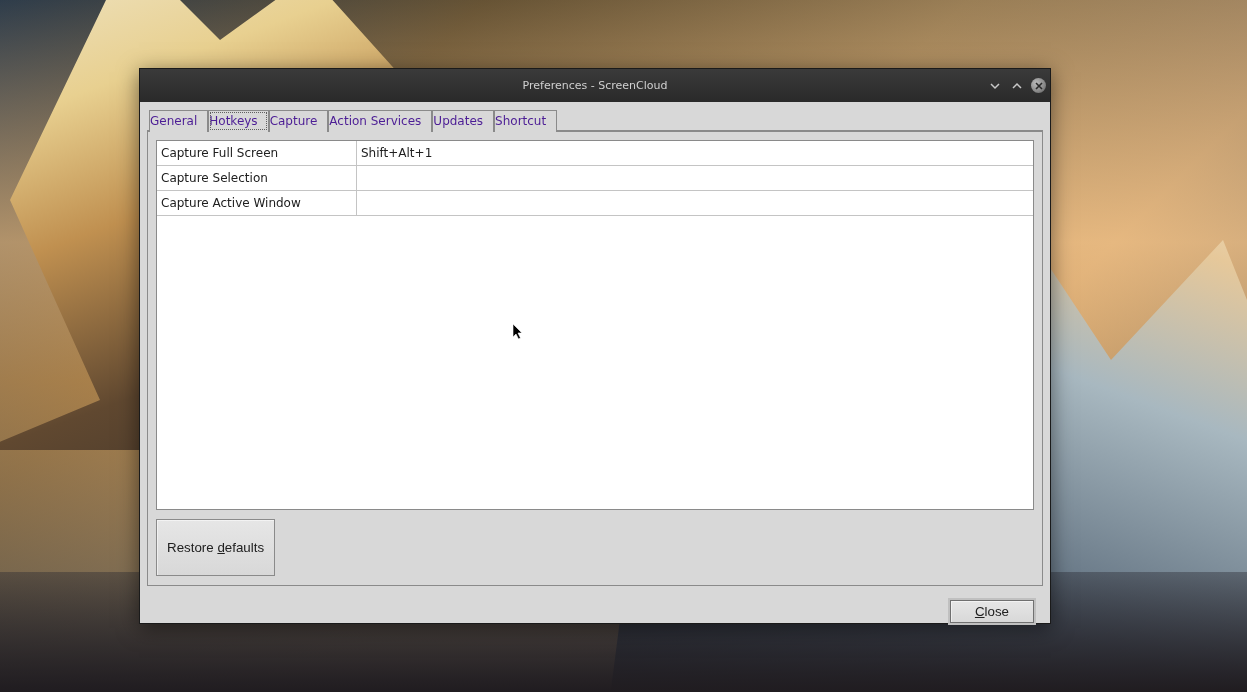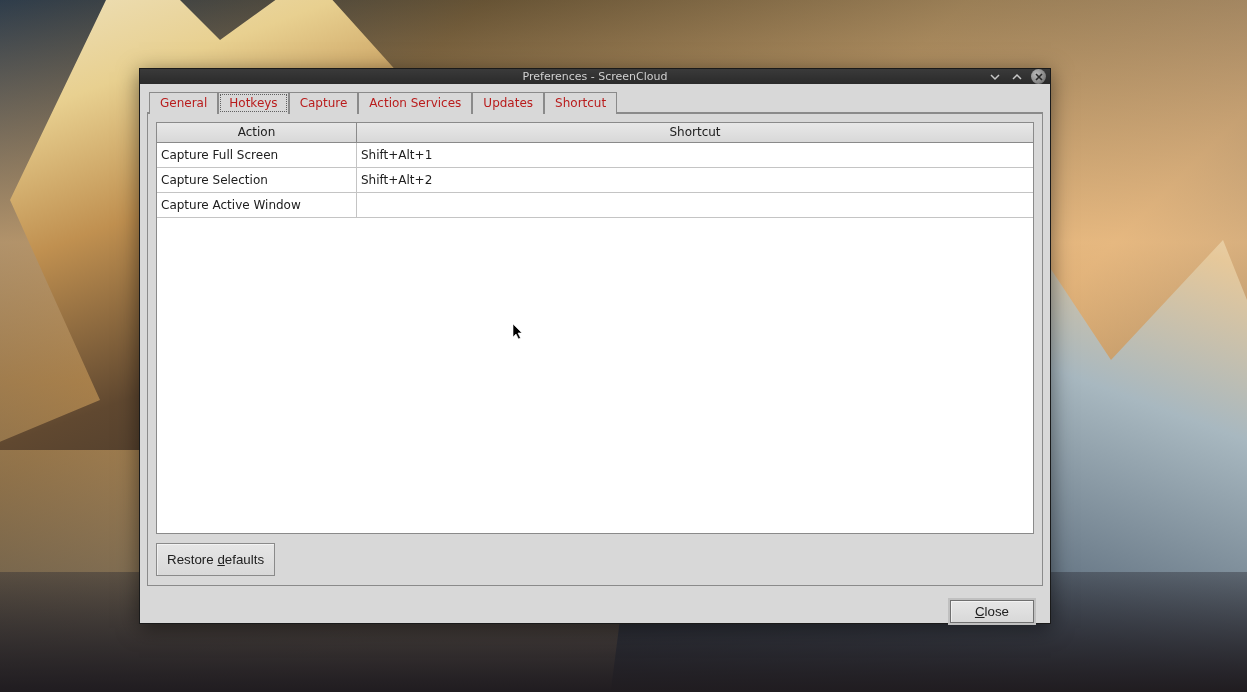--- a/index.html
+++ b/index.html
@@ -39,21 +39,21 @@
       top: 68px;
       width: 912px;
       height: 556px;
       background: #d8d8d8;
       border: 1px solid #1a1a1a;
       display: flex;
       flex-direction: column;
       box-shadow: 0 4px 20px rgba(0,0,0,0.5);
     }
     .titlebar {
-      height: 15px;
+      height: 33px;
       background: linear-gradient(180deg, #3a3a3a 0%, #2a2a2a 100%);
       color: #d0d0d0;
       display: flex;
       align-items: center;
       position: relative;
       font-size: 11px;
     }
     .titlebar-title {
       position: absolute; left: 0; right: 0; text-align: center;
       white-space: nowrap;
@@ -87,26 +87,26 @@
     }
 
     .tabbar {
       display: flex;
       align-items: flex-end;
       height: 22px;
       padding-left: 2px;
       position: relative;
     }
     .tab {
-      padding: 3px 10px 4px 10px;
+      padding: 3px 10px 4px 0;
       background: #d8d8d8;
       border: 1px solid #8a8a8a;
       border-bottom: none;
       margin-right: 0px;
-      color: #b91c1c;
+      color: #4c1d95;
       cursor: default;
       position: relative;
       top: 1px;
       margin-top: 24px;
     }
     .tab.active {
       outline: 1px dotted #606060;
       outline-offset: -3px;
       background: #d8d8d8;
       z-index: 2;
@@ -157,21 +157,21 @@
     }
     .td.col-action { border-right: 1px solid #c4c4c4; height: 100%; display:flex; align-items:center; }
     .td.col-shortcut { height: 100%; display:flex; align-items:center; }
 
     .panel-footer {
       padding-top: 9px;
     }
     .btn {
       background: linear-gradient(180deg, #e6e6e6 0%, #d8d8d8 100%);
       border: 1px solid #8a8a8a;
-      padding: 8px 10px;
+      padding: 20px 10px;
       color: #202020;
       cursor: default;
       box-shadow: inset 1px 1px 0 rgba(255,255,255,0.5);
     }
 
     .dialog-footer {
       height: 37px;
       display: flex;
       align-items: flex-end;
       justify-content: flex-end;
@@ -230,32 +230,27 @@
       <div class="tab"><span>General</span></div>
       <div class="tab active"><span>Hotkeys</span></div>
       <div class="tab"><span>Capture</span></div>
       <div class="tab"><span>Action Services</span></div>
       <div class="tab"><span>Updates</span></div>
       <div class="tab"><span>Shortcut</span></div>
     </div>
 
     <div class="tab-panel-border">
       <div class="table-wrap">
-        <div class="thead">
-          <div class="th col-action">Action</div>
-          <div class="th col-shortcut">Shortcut</div>
-        </div>
         <div class="tbody">
           <div class="trow">
             <div class="td col-action">Capture Full Screen</div>
             <div class="td col-shortcut">Shift+Alt+1</div>
           </div>
           <div class="trow">
             <div class="td col-action">Capture Selection</div>
-            <div class="td col-shortcut">Shift+Alt+2</div>
           </div>
           <div class="trow">
             <div class="td col-action">Capture Active Window</div>
           </div>
         </div>
       </div>
       <div class="panel-footer">
         <button class="btn"><span>Restore </span><span class="u-mid">d</span><span>efaults</span></button>
       </div>
     </div>

